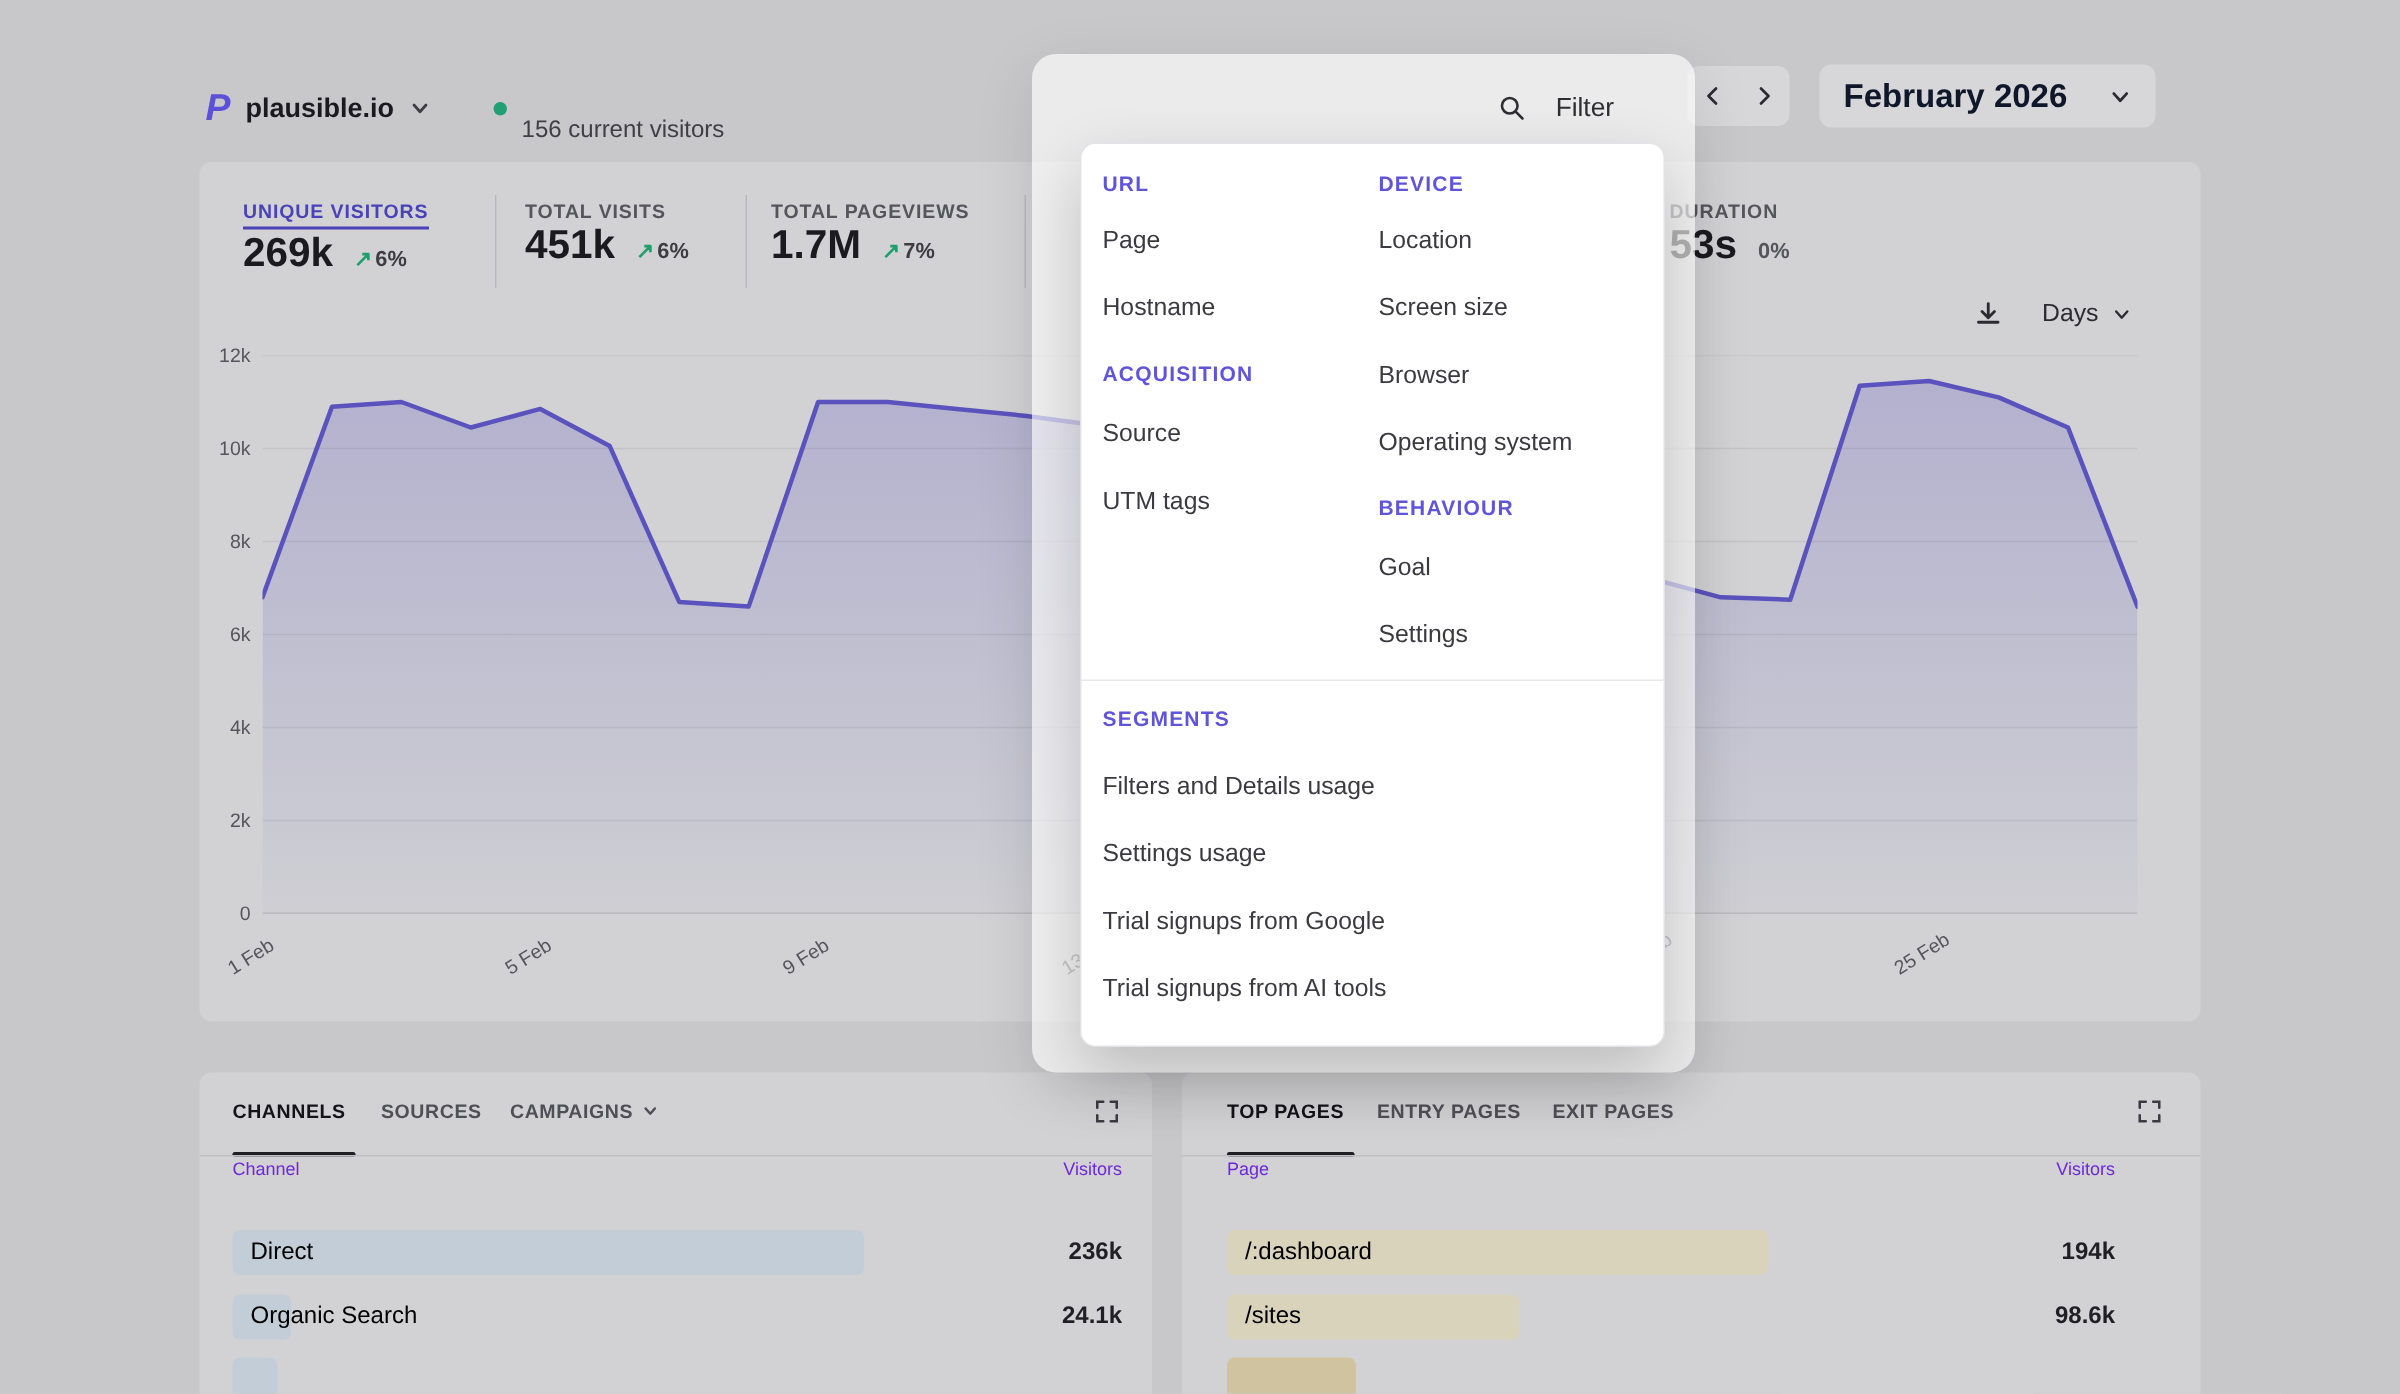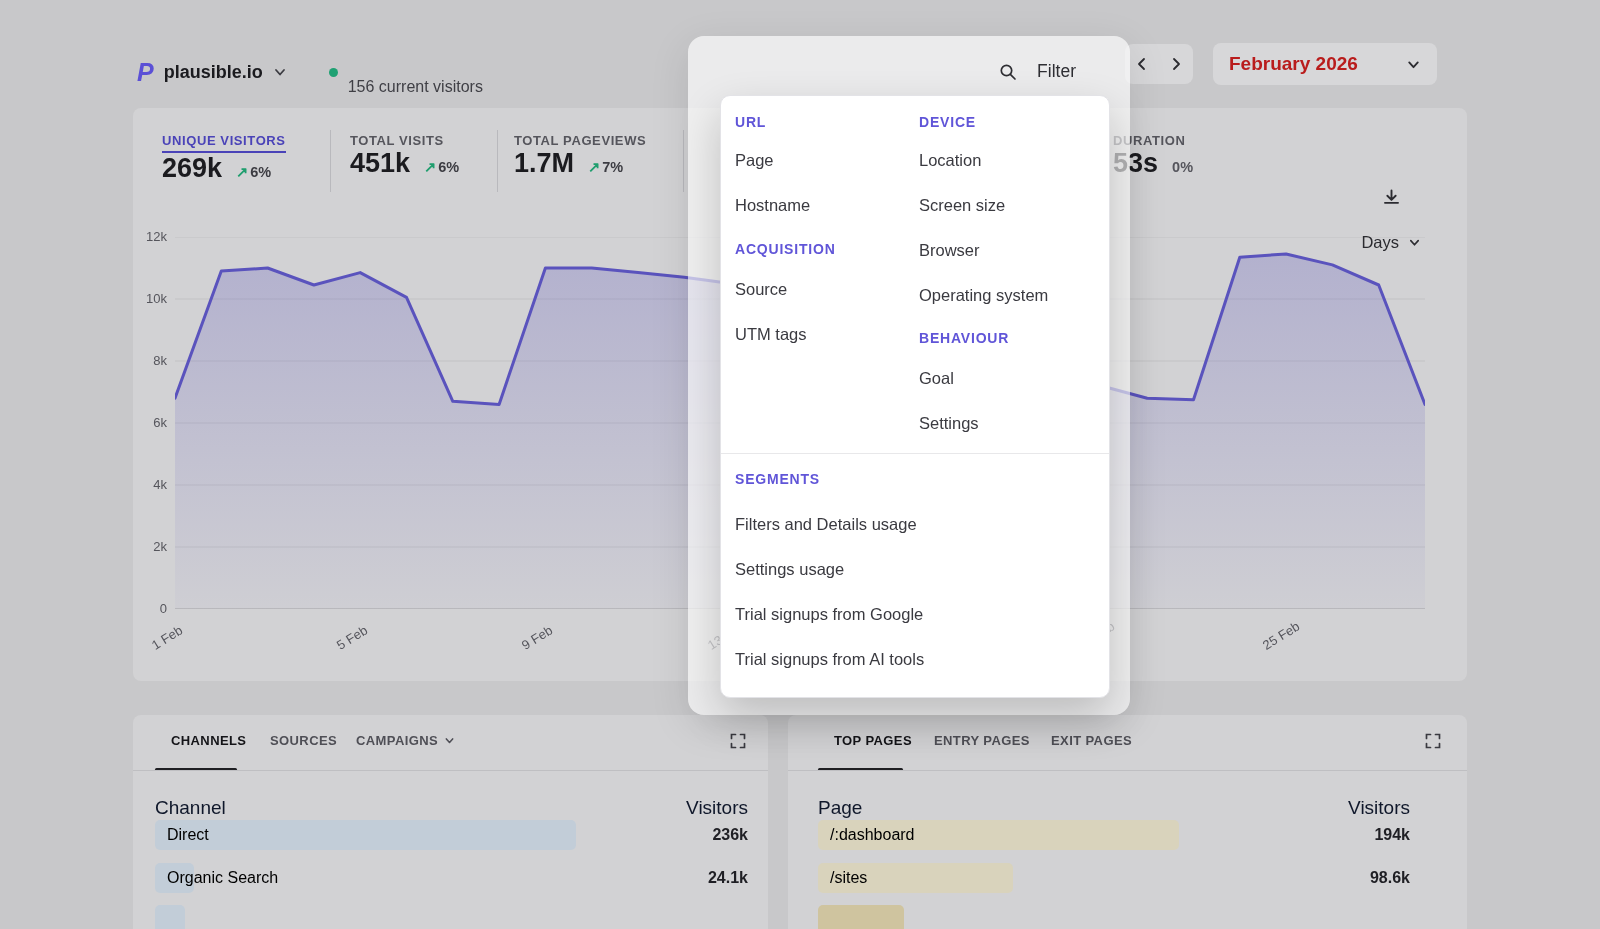--- a/index.html
+++ b/index.html
@@ -15,56 +15,56 @@
   
   .logo-p { font-size:25px; font-weight:bold; color:#5b50d6; font-style:italic; }
   .site-name { font-size:18px; font-weight:bold; color:#1b1b1f; }
   .hdr-chev { color:#3c3c42; }
   .live-dot { width:9px; height:9px; border-radius:50%; background:#1fa173; }
   .live-text { font-size:16px; color:#3f3f45;margin-top:30px; }
 
   .nav-group { background:#d7d7d9; border-radius:8px; display:flex; }
   .nav-btn { width:34px; height:40px; display:flex; align-items:center; justify-content:center; cursor:pointer; }
   .date-select { background:#d7d7d9; border-radius:8px; display:flex; align-items:center; padding:0 16px; cursor:pointer; }
-  .date-label { font-size:19px; font-weight:bold; color:#b91c1c; }
+  .date-label { font-size:22px; font-weight:bold; color:#0f172a; }
 
   
   .panel { position:absolute; background:#d2d2d4; border-radius:8px; }
   #main-panel { left:133px; top:108px; width:1334px; height:573px; }
   #channels-panel { left:133px; top:715px; width:635px; height:260px; overflow:hidden; }
   #pages-panel { left:788px; top:715px; width:679px; height:260px; overflow:hidden; }
 
   
   .stat { position:absolute; top:25px; }
   .stat-label { font-size:13px; font-weight:bold; letter-spacing:.6px; color:#55555c; white-space:nowrap; }
   .stat-label.active { color:#4a43b8; border-bottom:2px solid #4a43b8; padding-bottom:3px; }
   .stat-valrow { display:flex; align-items:baseline; gap:14px; margin-top:0; }
   .stat-value { font-size:27px; font-weight:bold; color:#1b1b1f; }
   .stat-delta { font-size:14.5px; font-weight:bold; color:#3c3c42; }
   .stat-delta .arrow { color:#1f9e6e; font-weight:bold; margin-right:2px; }
   .stat-delta.flat { color:#55555c; }
   .stat-divider { position:absolute; top:22px; width:1px; height:62px; background:#b9b9bd; }
 
   
-  .interval { position:absolute; top:80px; right:46px; display:flex; align-items:center; gap:26px;flex-direction:column; }
+  .interval { position:absolute; top:92px; right:46px; display:flex; align-items:center; gap:26px; }
   .interval-label { font-size:16.5px; color:#2b2b30; display:flex; align-items:center; gap:9px; cursor:pointer; }
 
   
   #chart-svg { position:absolute; left:42px; top:129px; }
   .ytick { position:absolute; width:34px; left:0; text-align:right; font-size:13px; color:#55555c; }
   .xtick { position:absolute; font-size:13px; color:#55555c; transform:rotate(-32deg); transform-origin:0 0; white-space:nowrap; }
 
   
-  .tabs { position:absolute; top:18px; left:16px; right:0; height:20px; }
+  .tabs { position:absolute; top:18px; left:0; right:0; height:20px; }
   .tab { position:absolute; font-size:13px; font-weight:bold; letter-spacing:.4px; color:#4f4f56; cursor:pointer; white-space:nowrap; }
   .tab.active { color:#141418; }
   .tab .tab-chev { margin-left:6px; }
   .panel-divider { position:absolute; top:55px; left:0; right:0; height:1px; background:#bfbfc2; }
   .tab-underline { position:absolute; top:53px; height:3px; background:#1f1f23; border-radius:2px; }
-  .col-header { position:absolute; top:82px; font-size:19px; color:#0f172a; }
+  .col-header { position:absolute; top:57px; font-size:12px; color:#6d28d9; }
   .row { position:absolute; height:30px; }
   .row-bar { position:absolute; left:0; top:0; height:30px; border-radius:5px; }
   .bar-blue { background:#c2cdd8; }
   .bar-tan { background:#d9d3bc; }
   .bar-tan-dark { background:#cfc49f; }
   .row-label { position:absolute; left:12px; top:0; line-height:30px; font-size:16px; color:#000000; white-space:nowrap; }
   .row-value { position:absolute; right:0; top:0; line-height:30px; font-size:16px; font-weight:bold; color:#1f1f24; }
   .expand-icon { position:absolute; top:18px; cursor:pointer; }
 
   

